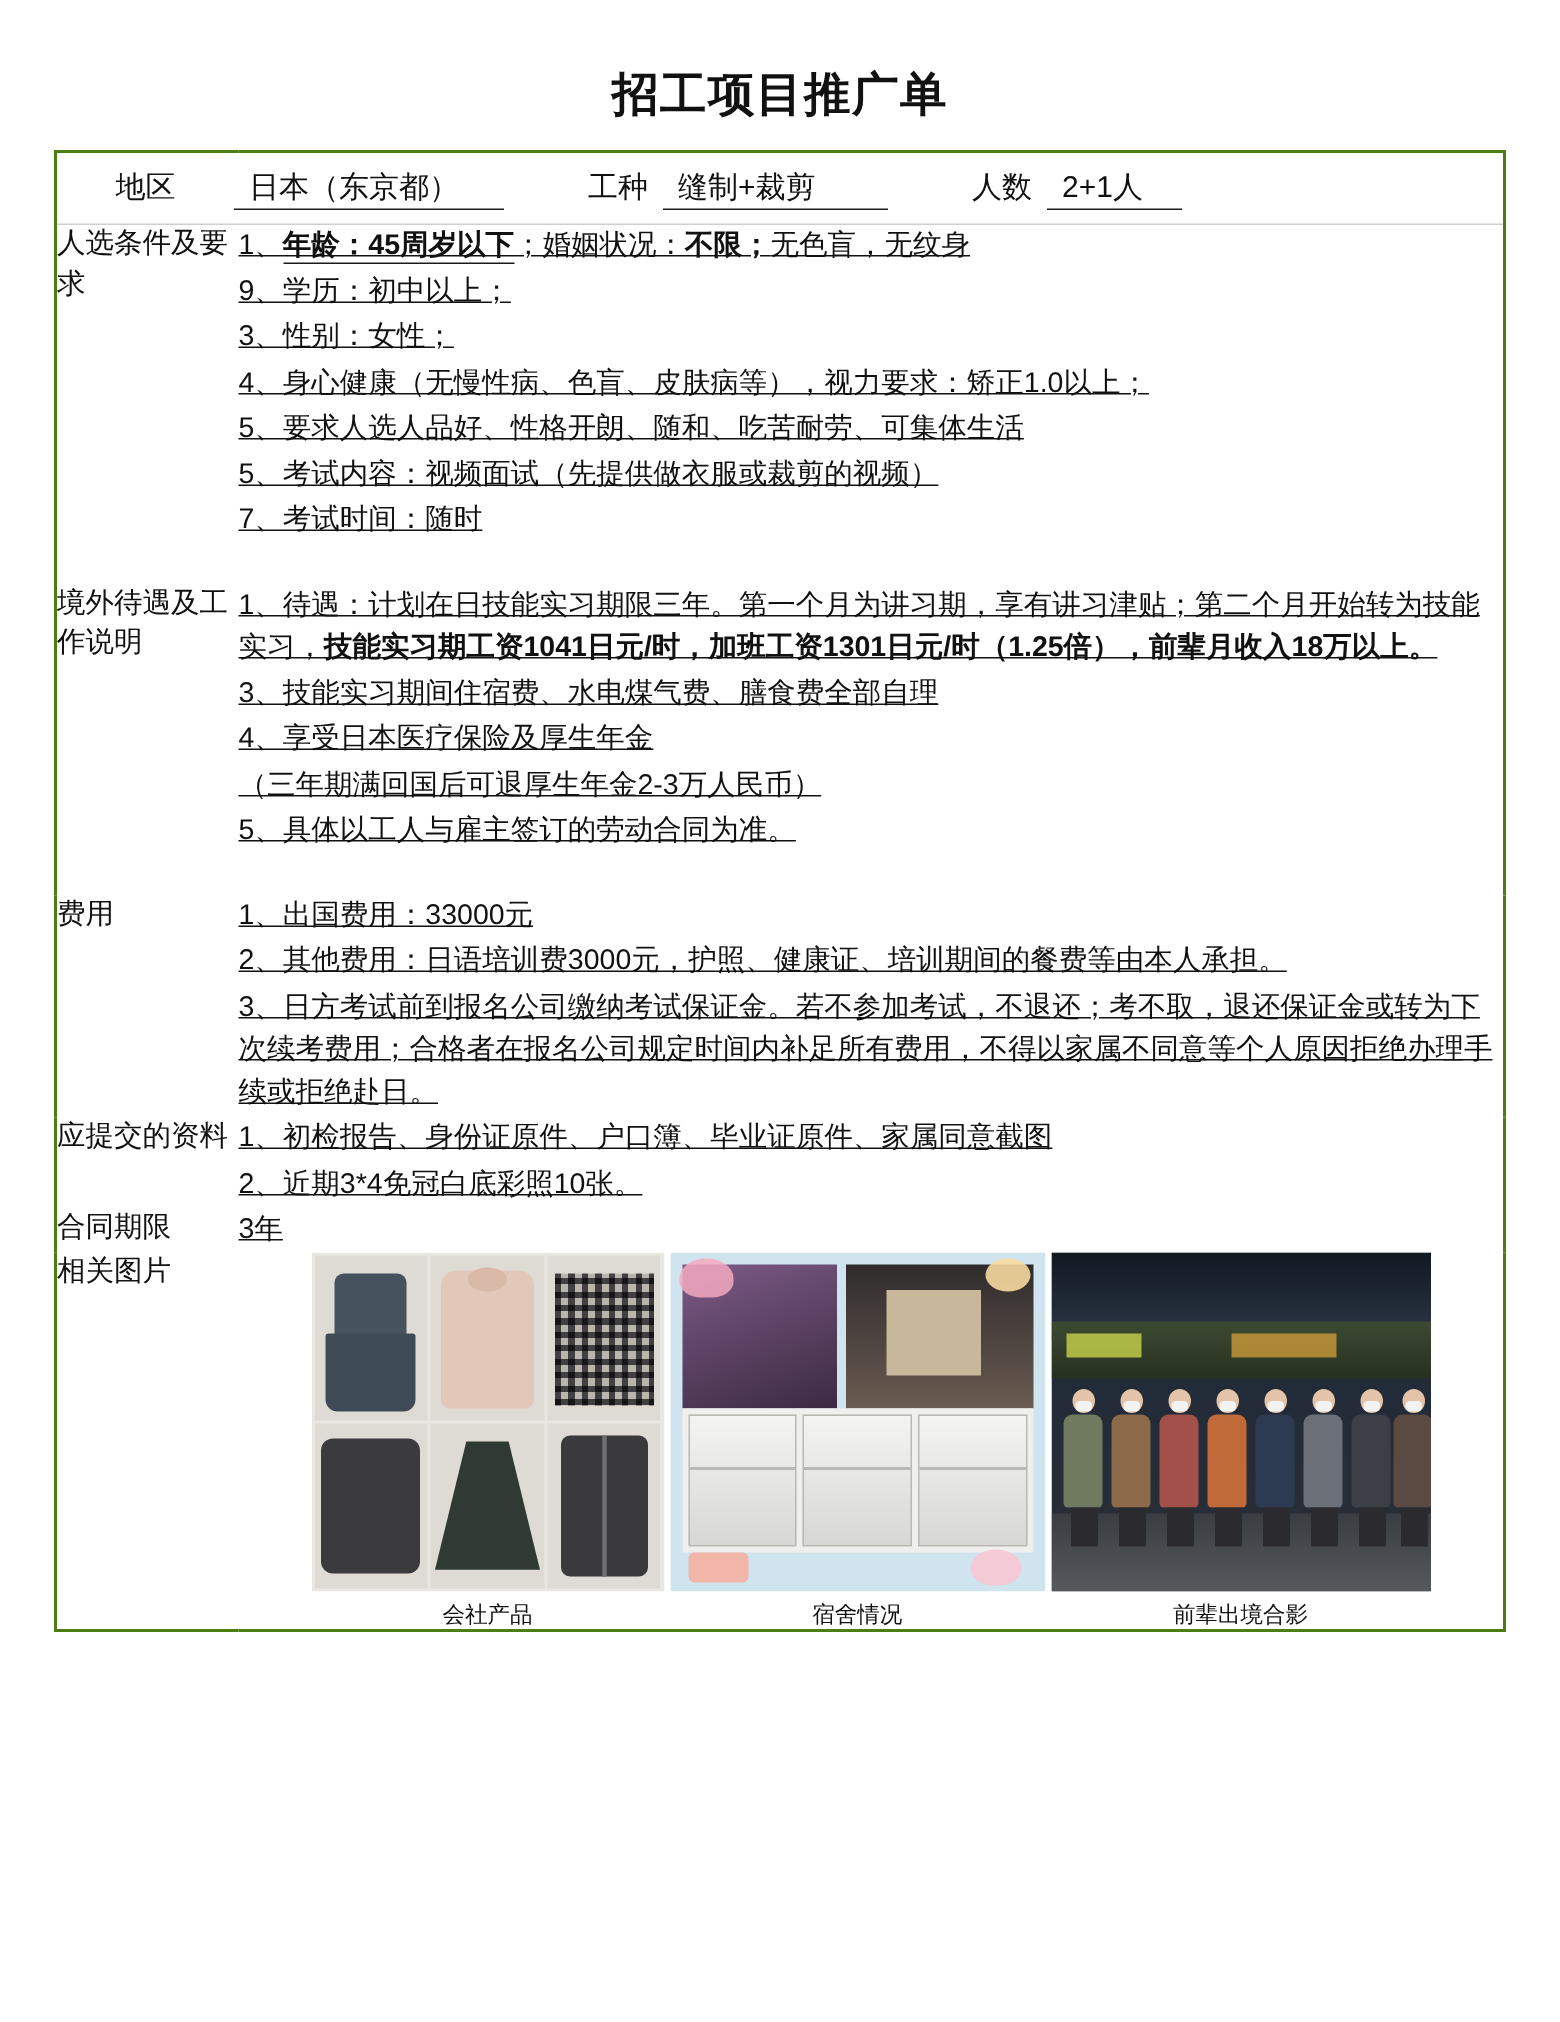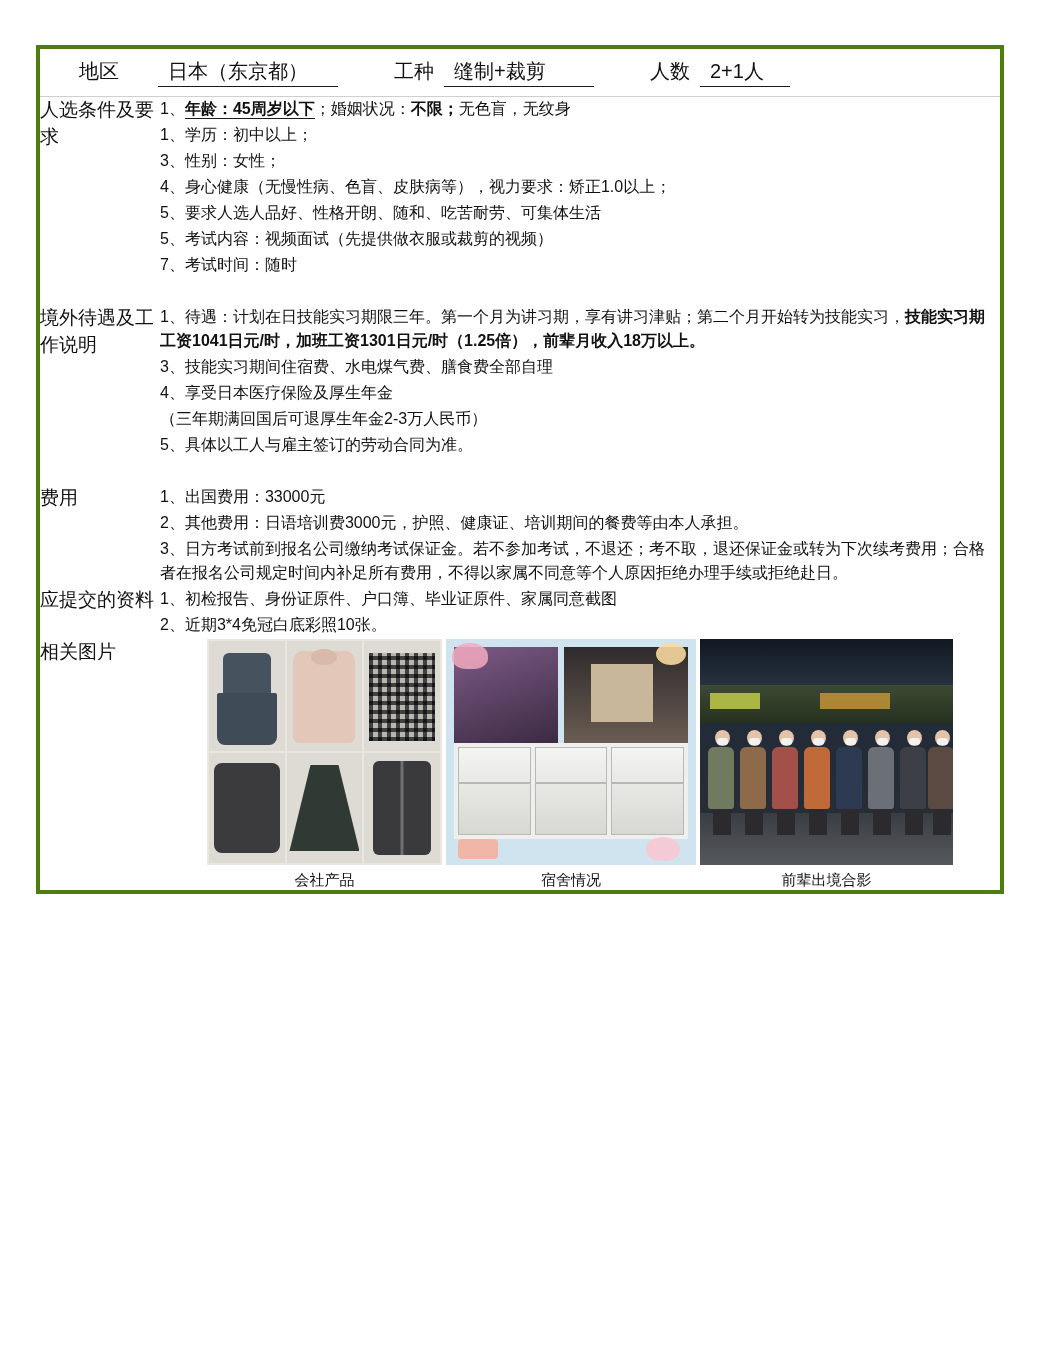--- a/index.html
+++ b/index.html
@@ -25,40 +25,41 @@
     text-align: center;
     font-size: 31px;
     font-weight: bold;
     letter-spacing: 1px;
     margin: 8px 0 16px 0;
     font-family: "Liberation Serif", serif;
   }
   table.main {
     width: 100%;
     border-collapse: collapse;
-    border: 4px solid #4d7c0f;
+    border: 2px solid #4d7c0f;
     table-layout: fixed;
     margin-top: 11px;
   }
   table.main td {
     border: none;
     vertical-align: top;
     padding: 0;
   }
   .label-cell {
     width: 122px;
     font-size: 19px;
     line-height: 1.42;
     padding: 10px 4px 10px 4px;
     vertical-align: middle;
   }
   .body-cell {
-    font-size: 16px;
+    font-size: 19px;
     line-height: 1.5;
     padding: 10px 12px 12px 8px;
+    text-decoration: underline;
   }
   .hdr-flex {
     display: flex;
     align-items: baseline;
     font-size: 20px;
     padding: 9px 10px 9px 0;
     gap: 0px;
   }
   .hdr-label {
     width: 118px;
@@ -164,20 +165,21 @@
   .person .head { width: 15px; height: 16px; border-radius: 50%; background: #e4c4a8; margin: 0 auto 1px; position: relative; }
   .person .mask { position: absolute; bottom: 1px; left: 2px; width: 11px; height: 7px; background: #f2f2f2; border-radius: 3px; }
   .person .body { width: 26px; height: 62px; border-radius: 6px 6px 3px 3px; }
   .person .legs { width: 18px; height: 26px; background: #2b2b2f; margin: 0 auto; }
 </style>
 </head>
 <body>
 
 <div class="page">
 
+  <div class="doc-title">招工项目推广单</div>
 
   <table class="main">
     <colgroup>
       <col style="width:122px">
       <col>
     </colgroup>
 
     <tbody>
         <tr>
       <td colspan="2" style="border-bottom:1px solid #cfcfcf;">
@@ -191,21 +193,21 @@
           <span class="hdr-label2">人数</span>
           <span class="hdr-val" style="min-width:90px">2+1人</span>
         </div>
       </td>
     </tr>
 
     <tr>
       <td class="label-cell">人选条件及要求</td>
       <td class="body-cell cond-cell">
         <div class="line">1、<span class="u bold">年龄：45周岁以下</span>；婚姻状况：<b>不限；</b>无色盲，无纹身</div>
-        <div class="line">1、学历：初中以上；</div>
+        <div class="line">9、学历：初中以上；</div>
         <div class="line">3、性别：女性；</div>
         <div class="line">4、身心健康（无慢性病、色盲、皮肤病等），视力要求：矫正1.0以上；</div>
         <div class="line">5、要求人选人品好、性格开朗、随和、吃苦耐劳、可集体生活</div>
         <div class="line">5、考试内容：视频面试（先提供做衣服或裁剪的视频）</div>
         <div class="line">7、考试时间：随时</div>
         <div class="blankline"></div>
       </td>
     </tr>
 
     <tr>
@@ -231,20 +233,24 @@
 
 
     <tr>
       <td class="label-cell">应提交的资料</td>
       <td class="body-cell">
         <div class="line">1、初检报告、身份证原件、户口簿、毕业证原件、家属同意截图</div>
         <div class="line">2、近期3*4免冠白底彩照10张。</div>
       </td>
     </tr>
 
+    <tr>
+      <td class="label-cell">合同期限</td>
+      <td class="body-cell">3年</td>
+    </tr>
 
     <tr>
       <td class="label-cell">相关图片</td>
       <td class="images-cell">
         <div class="img-row">
           <div class="photo">
             <div class="prod-grid">
               <div class="prod-cell">
                     <div class="garment g1"></div>
                     <div class="garment g1b"></div>

